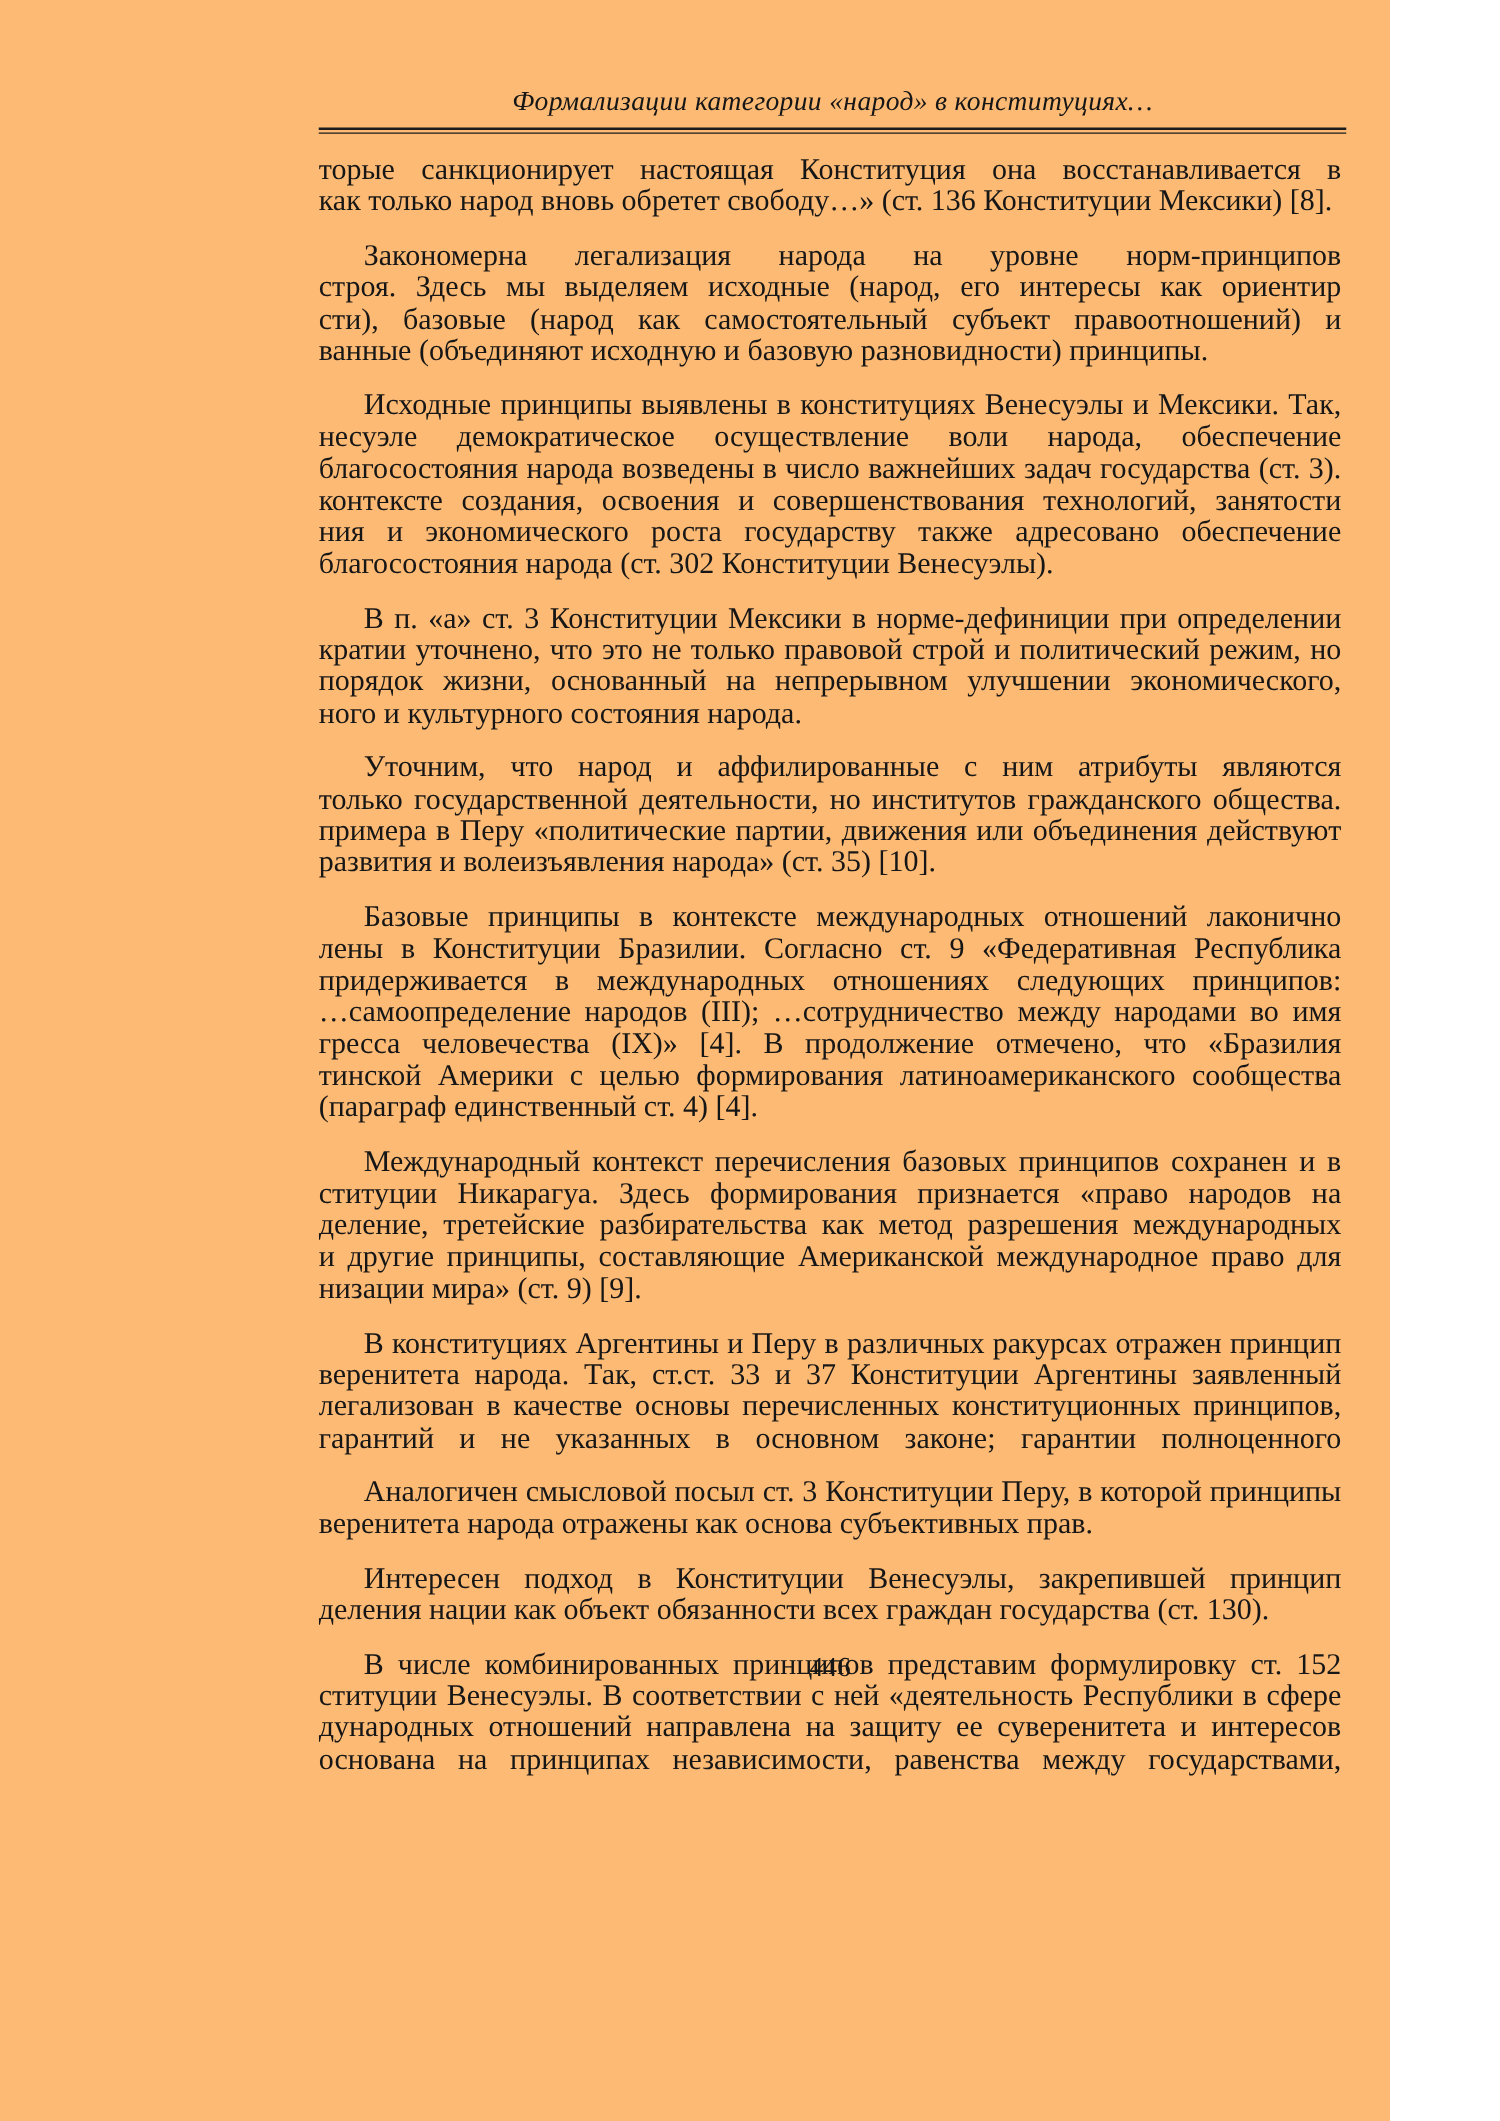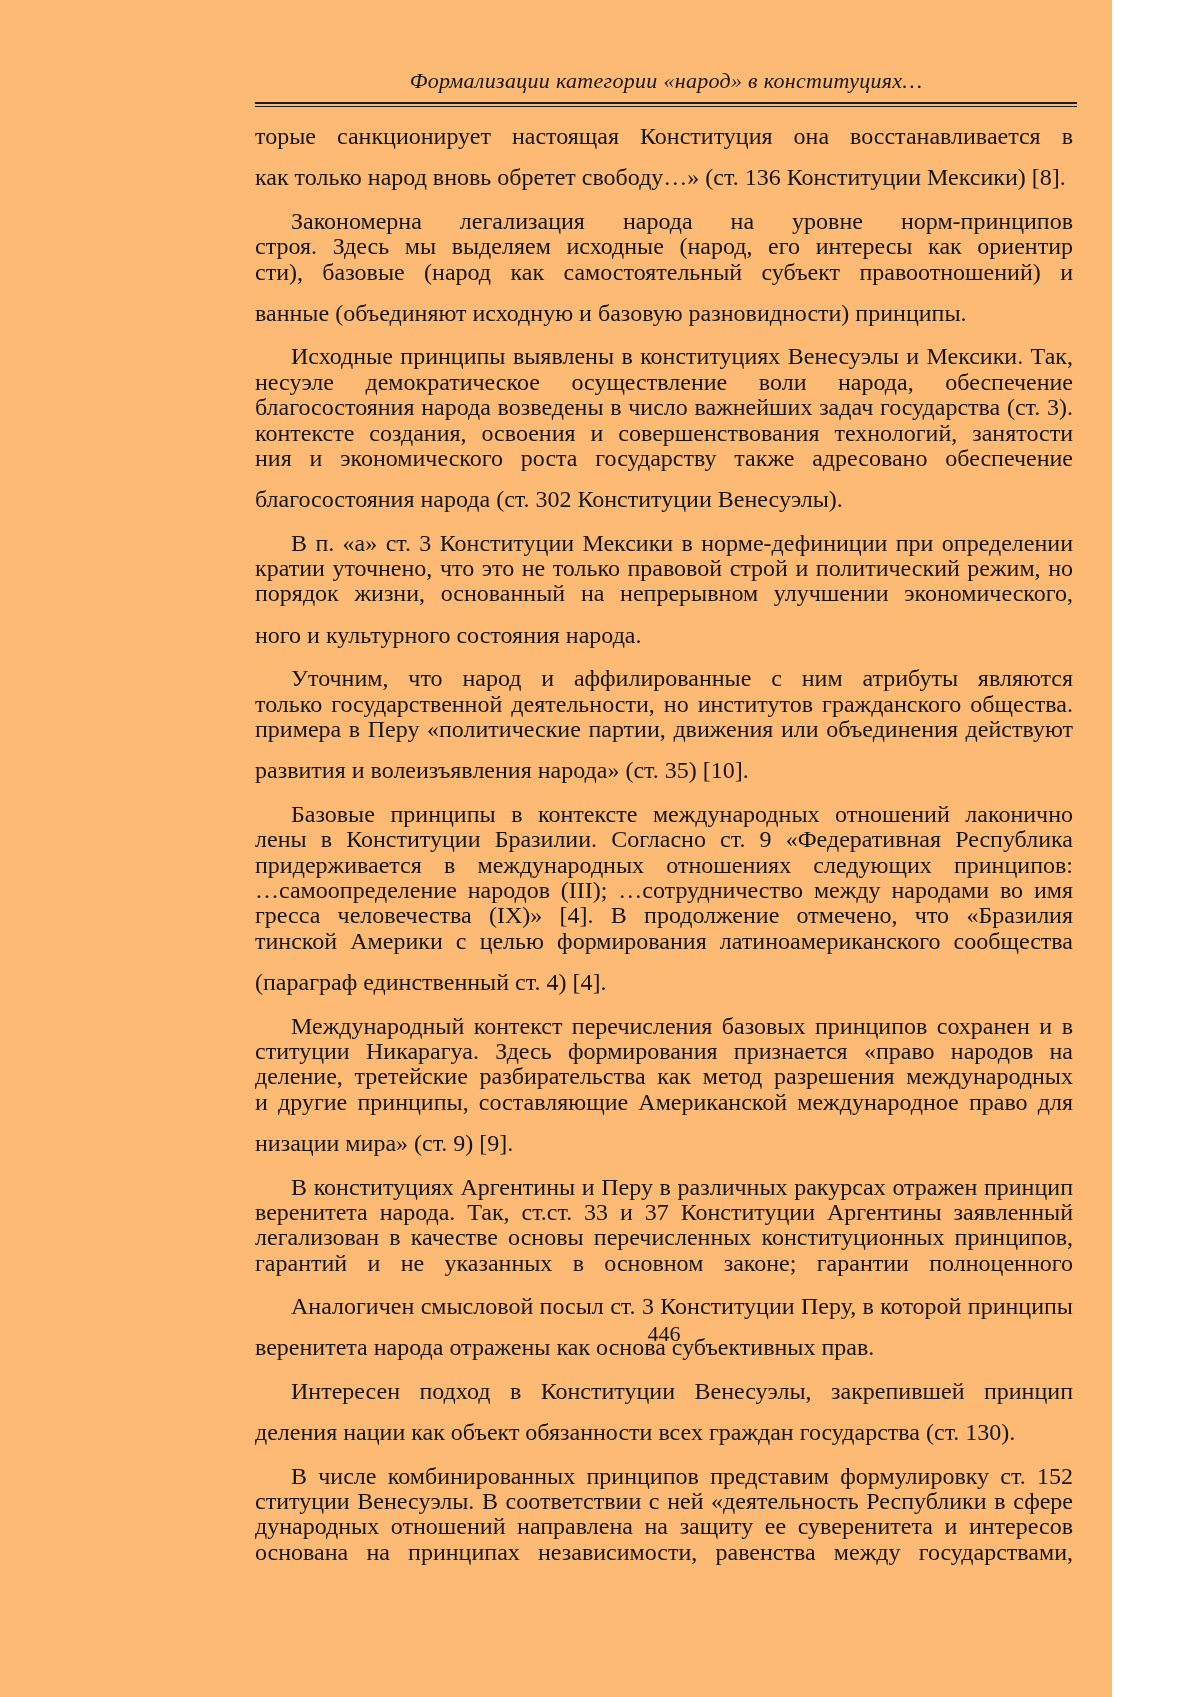--- a/index.html
+++ b/index.html
@@ -55,21 +55,20 @@
     text-align-last: justify;
     hyphens: none;
     white-space: normal;
   }
   .line.indent {
     text-indent: 36px;
     margin-top: 18px;
   }
   .line.endpara {
     text-align-last: left;
-    margin-top: 16px;
   }
   .page-number {
     position: absolute;
     left: 255px;
     top: 1320px;
     width: 818px;
     text-align: center;
     font-size: 22px;
     line-height: 28px;
   }

